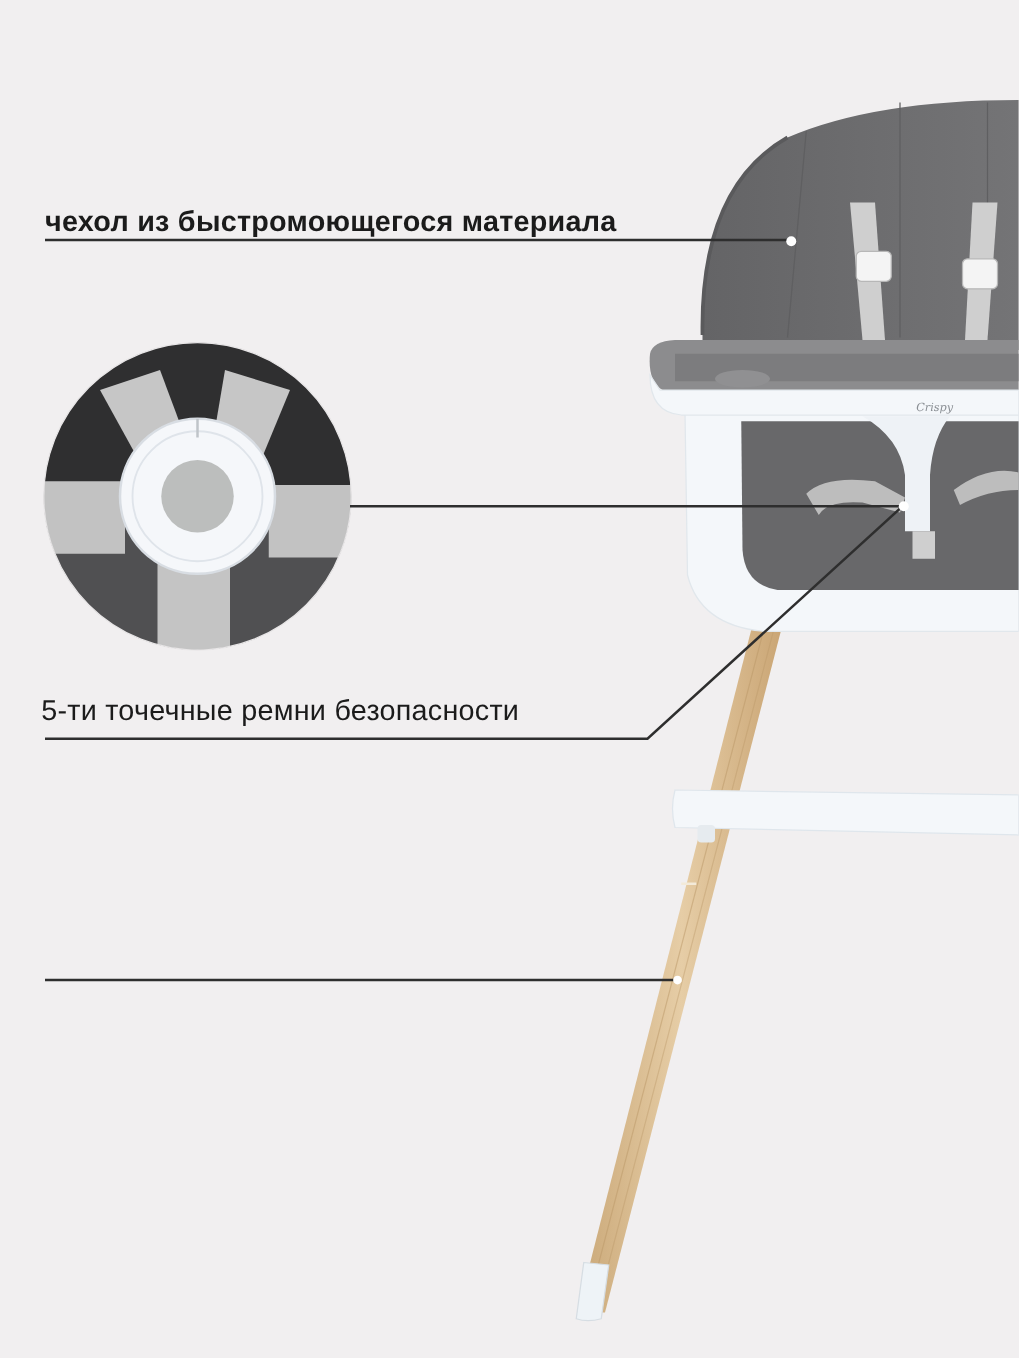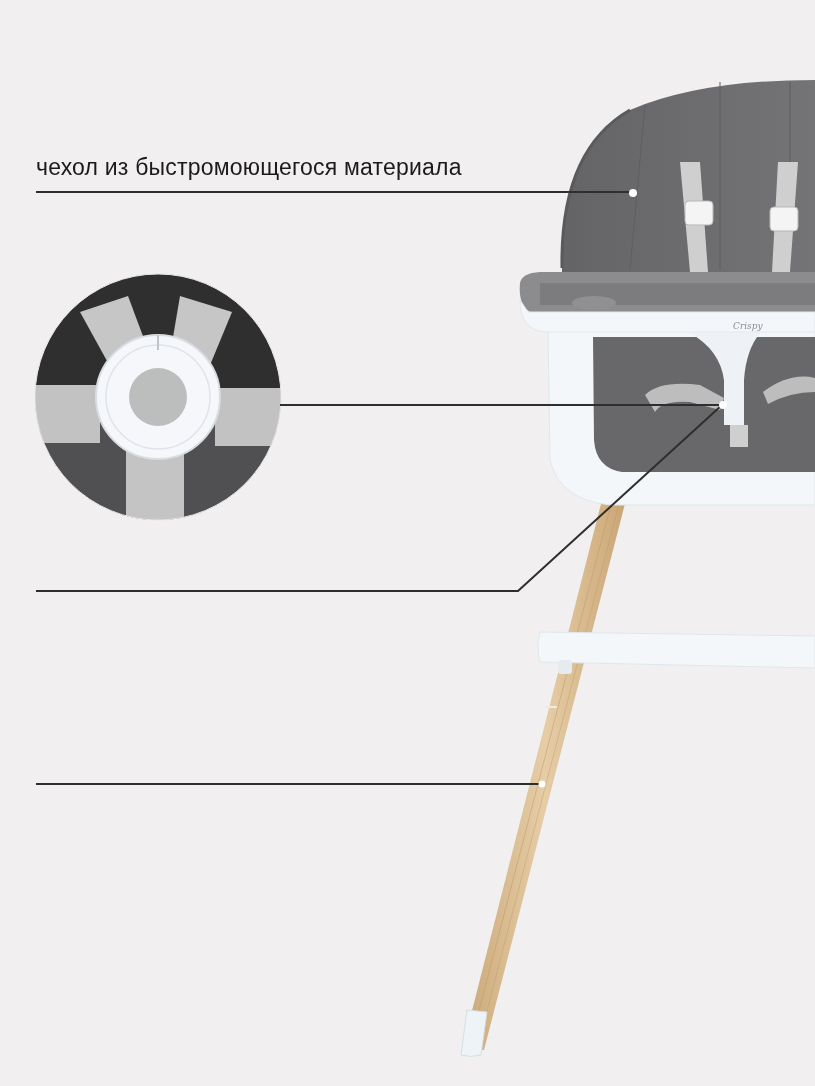--- a/index.html
+++ b/index.html
@@ -109,14 +109,15 @@
       <polyline points="36,591 518,591 722,405"></polyline>
       <line x1="36" y1="784" x2="542" y2="784"></line>
     </g>
     <g fill="#ffffff">
       <circle cx="633" cy="193" r="4"></circle>
       <circle cx="723" cy="405" r="4"></circle>
       <circle cx="542" cy="784" r="3.5"></circle>
     </g>
   </svg>
 
-  <div class="label" style="left:36px; top:154px;">чехол из быстромоющегося материала</div>
+  <div class="label" style="left:36px; top:164px;font-weight:bold;">чехол из быстромоющегося материала</div>
+  <div class="label" style="left:33px; top:555px;">5-ти точечные ремни безопасности</div>
 </div>
 
 </body></html>

